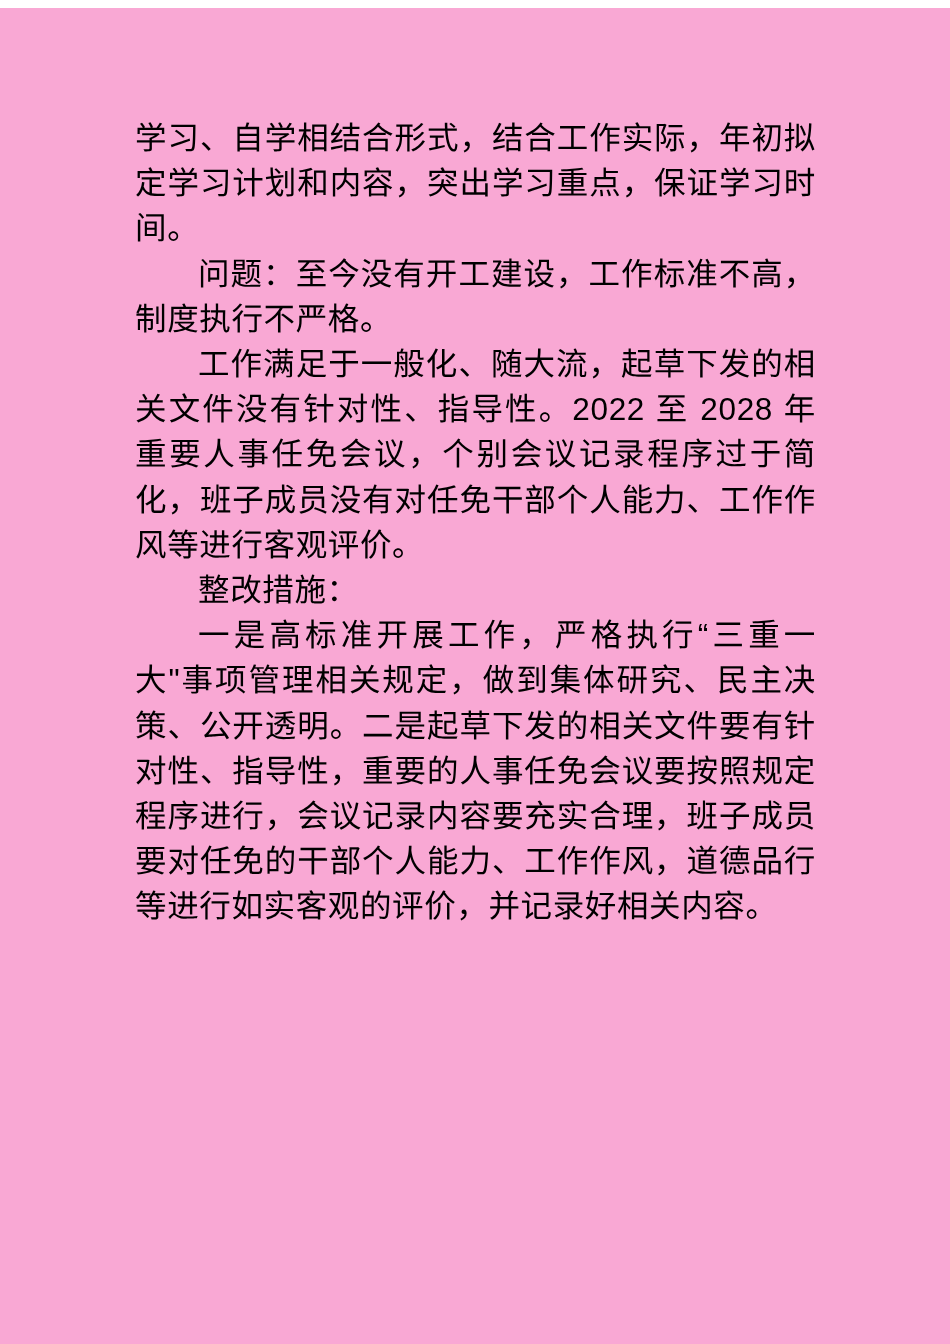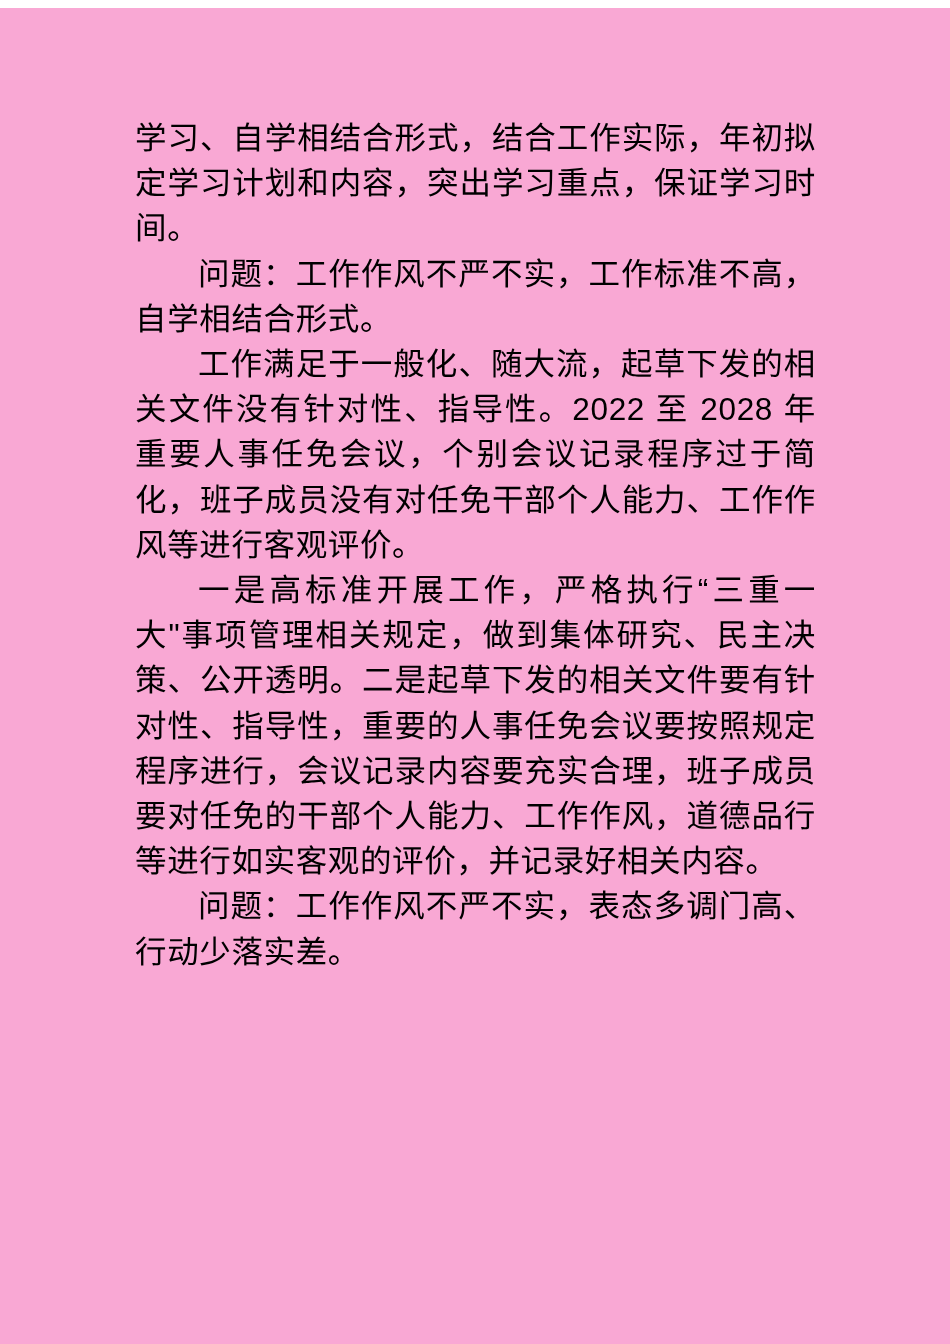--- a/index.html
+++ b/index.html
@@ -47,24 +47,24 @@
   }
 </style>
 </head>
 <body>
 
 <div class="page">
   <div class="doc-body">
 
     <p class="para no-indent">学习、自学相结合形式，结合工作实际，年初拟定学习计划和内容，突出学习重点，保证学习时间。</p>
 
-    <p class="para">问题：工作作风不严不实，工作标准不高，自学相结合形式。</p>
+    <p class="para">问题：至今没有开工建设，工作标准不高，制度执行不严格。</p>
 
     <p class="para">工作满足于一般化、随大流，起草下发的相关文件没有针对性、指导性。2022 至 2028 年重要人事任免会议，个别会议记录程序过于简化，班子成员没有对任免干部个人能力、工作作风等进行客观评价。</p>
 
+    <p class="para">整改措施：</p>
 
     <p class="para">一是高标准开展工作，严格执行“三重一大"事项管理相关规定，做到集体研究、民主决策、公开透明。二是起草下发的相关文件要有针对性、指导性，重要的人事任免会议要按照规定程序进行，会议记录内容要充实合理，班子成员要对任免的干部个人能力、工作作风，道德品行等进行如实客观的评价，并记录好相关内容。</p>
 
-    <p class="para">问题：工作作风不严不实，表态多调门高、行动少落实差。</p>
 
 
   </div>
 </div>
 
 </body></html>

